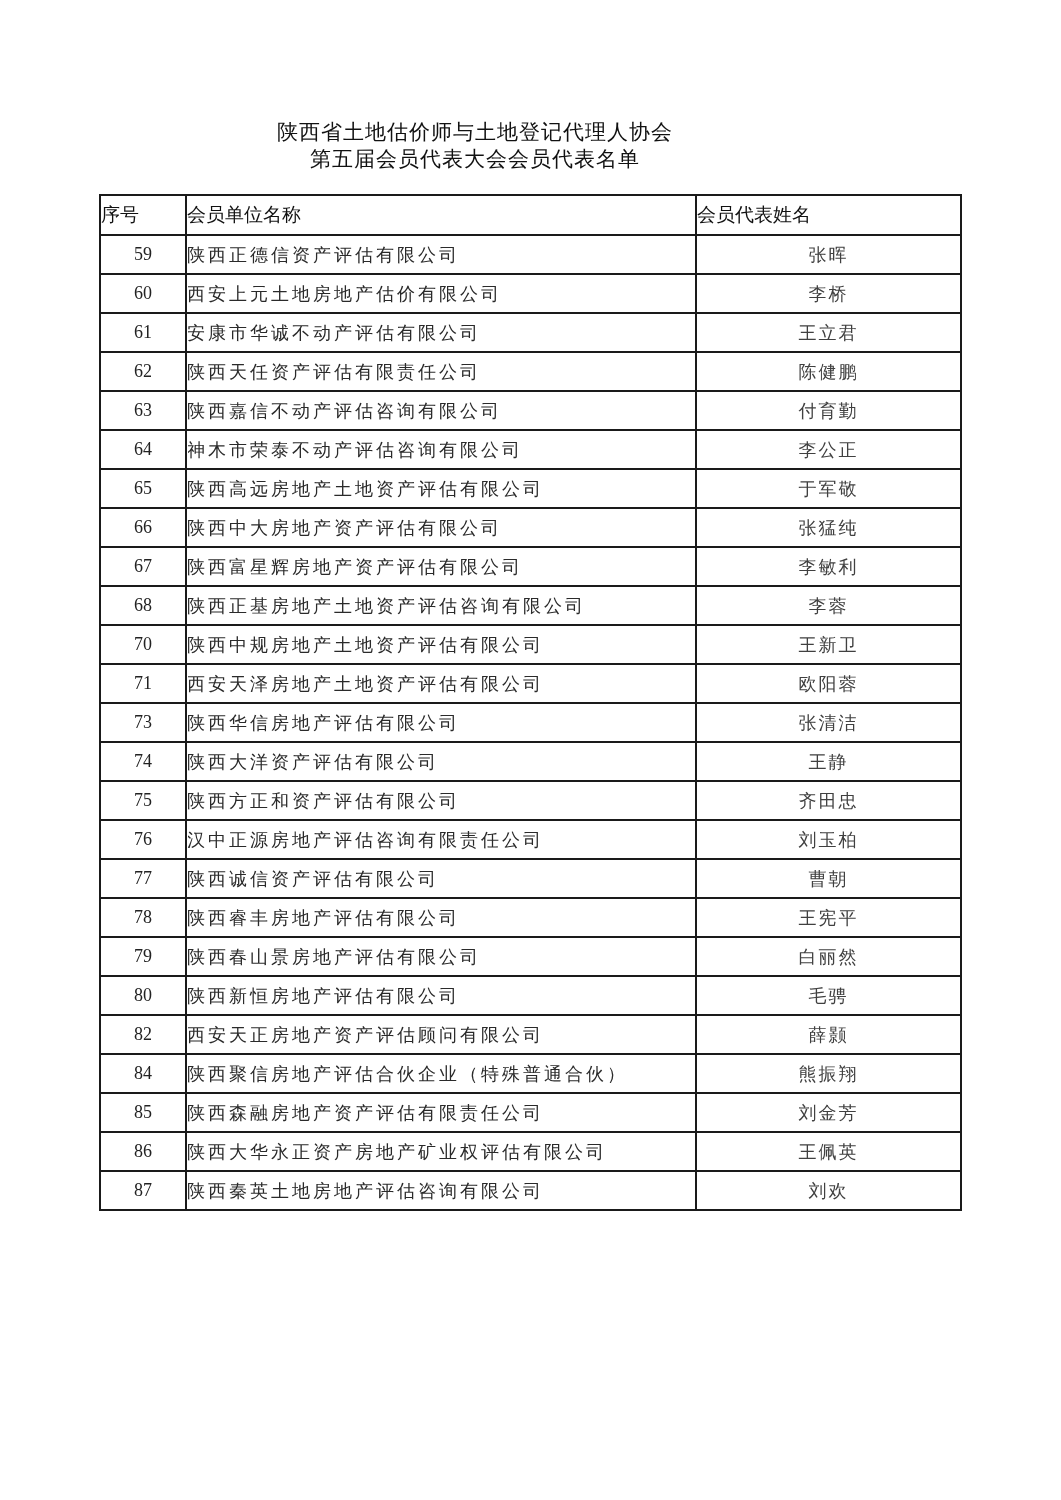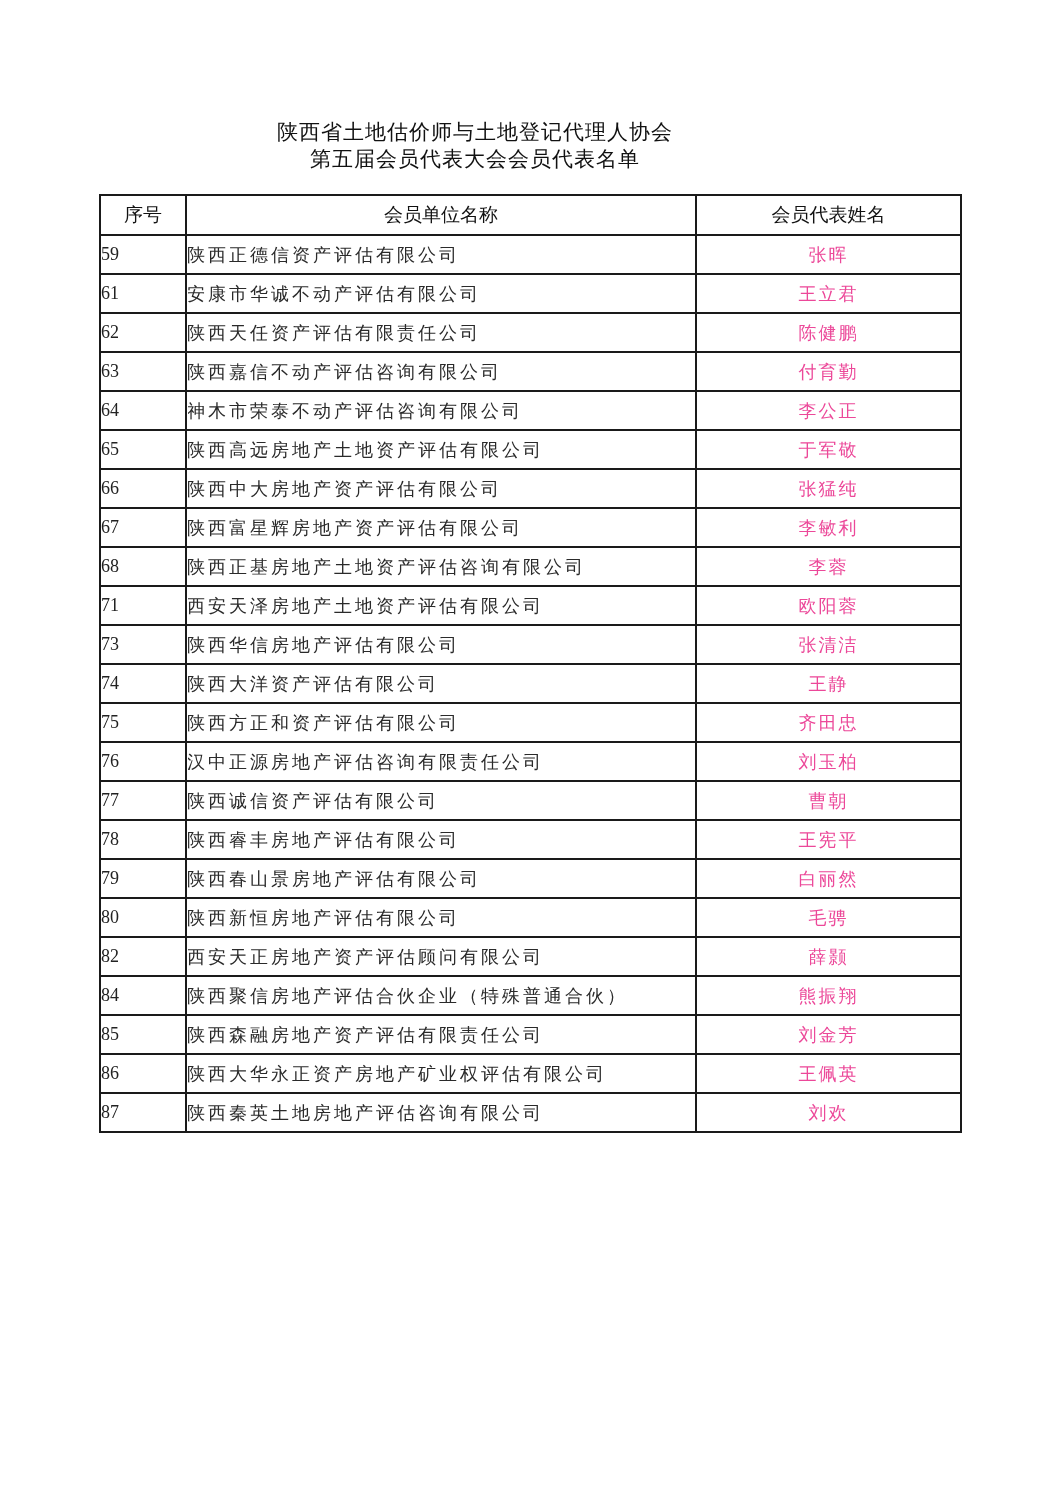--- a/index.html
+++ b/index.html
@@ -44,45 +44,45 @@
       border: 2px solid #1a1a1a;
       padding: 0;
       height: 37px;
       font-weight: normal;
       overflow: hidden;
       white-space: nowrap;
     }
     table.roster th {
       height: 38px;
       font-size: 19px;
+      text-align: left;
+      font-family: "DejaVu Sans", "Liberation Sans", sans-serif;
+      color: #111;
+    }
+    td.cell-no {
       text-align: center;
-      font-family: "DejaVu Sans", "Liberation Sans", sans-serif;
-      color: #111;
-    }
-    td.cell-no {
-      text-align: left;
       font-size: 18px;
       font-family: "Liberation Serif", "DejaVu Serif", serif;
       color: #222;
     }
     td.cell-unit {
       text-align: left;
       padding-left: 6px;
       font-size: 18px;
       letter-spacing: 3px;
       font-family: "DejaVu Sans", "Liberation Sans", sans-serif;
       color: #2a2a2a;
       border-radius: 10px;
     }
     td.cell-name {
       text-align: center;
       font-size: 18px;
       letter-spacing: 2px;
       font-family: "DejaVu Sans", "Liberation Sans", sans-serif;
-      color: #ec4899;
+      color: #404040;
     }
   </style>
 </head>
 <body>
 
 <div class="title-block">
   <div class="title-line">陕西省土地估价师与土地登记代理人协会</div>
   <div class="title-line">第五届会员代表大会会员代表名单</div>
 </div>
 
@@ -99,20 +99,25 @@
       <th>会员代表姓名</th>
     </tr>
   </thead>
   <tbody id="roster-body">
   <tr>
         <td class="cell-no">59</td>
         <td class="cell-unit">陕西正德信资产评估有限公司</td>
         <td class="cell-name">张晖</td>
       </tr>
       <tr>
+        <td class="cell-no">60</td>
+        <td class="cell-unit">西安上元土地房地产估价有限公司</td>
+        <td class="cell-name">李桥</td>
+      </tr>
+      <tr>
         <td class="cell-no">61</td>
         <td class="cell-unit">安康市华诚不动产评估有限公司</td>
         <td class="cell-name">王立君</td>
       </tr>
       <tr>
         <td class="cell-no">62</td>
         <td class="cell-unit">陕西天任资产评估有限责任公司</td>
         <td class="cell-name">陈健鹏</td>
       </tr>
       <tr>
@@ -137,20 +142,25 @@
       </tr>
       <tr>
         <td class="cell-no">67</td>
         <td class="cell-unit">陕西富星辉房地产资产评估有限公司</td>
         <td class="cell-name">李敏利</td>
       </tr>
       <tr>
         <td class="cell-no">68</td>
         <td class="cell-unit">陕西正基房地产土地资产评估咨询有限公司</td>
         <td class="cell-name">李蓉</td>
+      </tr>
+      <tr>
+        <td class="cell-no">70</td>
+        <td class="cell-unit">陕西中规房地产土地资产评估有限公司</td>
+        <td class="cell-name">王新卫</td>
       </tr>
       <tr>
         <td class="cell-no">71</td>
         <td class="cell-unit">西安天泽房地产土地资产评估有限公司</td>
         <td class="cell-name">欧阳蓉</td>
       </tr>
       <tr>
         <td class="cell-no">73</td>
         <td class="cell-unit">陕西华信房地产评估有限公司</td>
         <td class="cell-name">张清洁</td>

